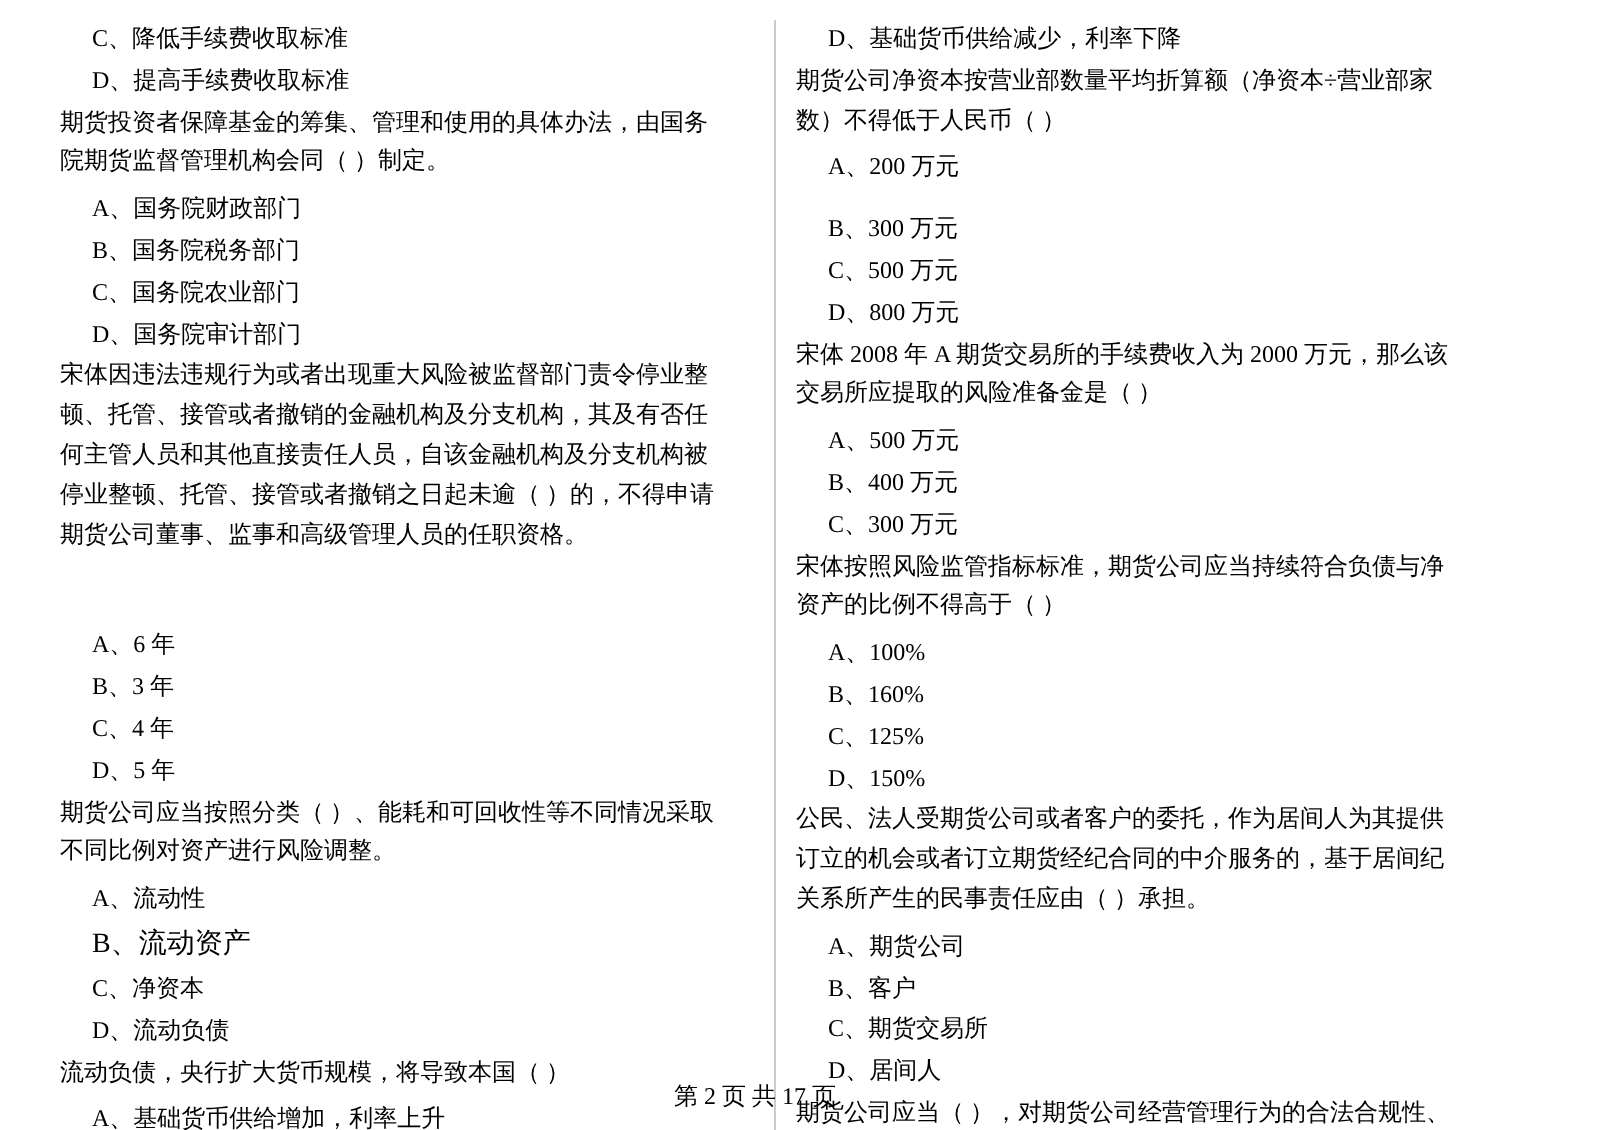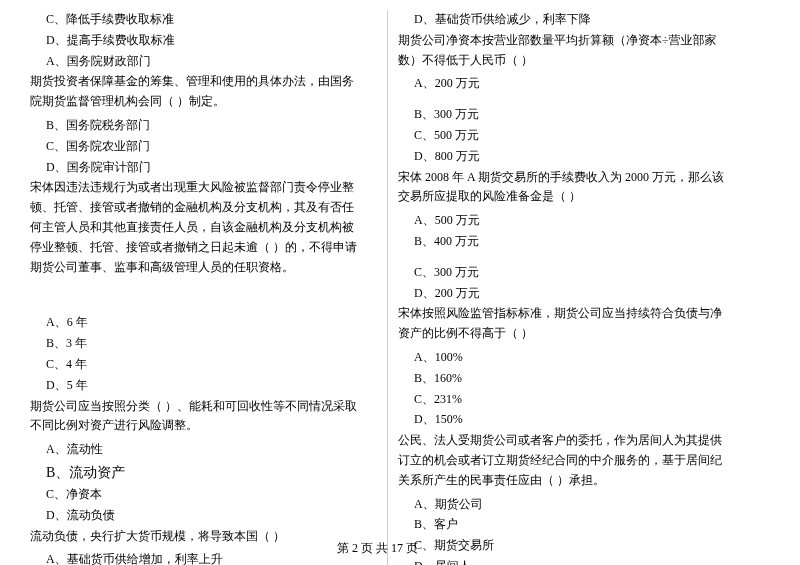--- a/index.html
+++ b/index.html
@@ -45,22 +45,22 @@
     }
   </style>
 </head>
 <body>
 
 <div class="page">
   <div class="columns">
     <div class="col-left" id="left-col">
     <div style="margin-bottom: 1px; line-height: 1.65; font-size: 12px; padding-left: 16px;">C、降低手续费收取标准</div>
         <div style="margin-bottom: 1px; line-height: 1.65; font-size: 12px; padding-left: 16px;">D、提高手续费收取标准</div>
+        <div style="margin-bottom: 4px; line-height: 1.65; font-size: 12px;">期货投资者保障基金的筹集、管理和使用的具体办法，由国务院期货监督管理机构会同（    ）制定。</div>
         <div style="margin-bottom: 1px; line-height: 1.65; font-size: 12px; padding-left: 16px;">A、国务院财政部门</div>
-        <div style="margin-bottom: 4px; line-height: 1.65; font-size: 12px;">期货投资者保障基金的筹集、管理和使用的具体办法，由国务院期货监督管理机构会同（    ）制定。</div>
         <div style="margin-bottom: 1px; line-height: 1.65; font-size: 12px; padding-left: 16px;">B、国务院税务部门</div>
         <div style="margin-bottom: 1px; line-height: 1.65; font-size: 12px; padding-left: 16px;">C、国务院农业部门</div>
         <div style="margin-bottom: 1px; line-height: 1.65; font-size: 12px; padding-left: 16px;">D、国务院审计部门</div>
         <div style="margin-bottom: 4px; line-height: 1.65; font-size: 12px;">宋体因违法违规行为或者出现重大风险被监督部门责令停业整顿、托管、接管或者撤销的金融机构及分支机构，其及有否任何主管人员和其他直接责任人员，自该金融机构及分支机构被停业整顿、托管、接管或者撤销之日起未逾（    ）的，不得申请期货公司董事、监事和高级管理人员的任职资格。</div>
         <div style="margin-bottom: 1px; line-height: 1.65; font-size: 12px; padding-left: 16px; margin-top: 36px;">A、6 年</div>
         <div style="margin-bottom: 1px; line-height: 1.65; font-size: 12px; padding-left: 16px;">B、3 年</div>
         <div style="margin-bottom: 1px; line-height: 1.65; font-size: 12px; padding-left: 16px;">C、4 年</div>
         <div style="margin-bottom: 1px; line-height: 1.65; font-size: 12px; padding-left: 16px;">D、5 年</div>
         <div style="margin-bottom: 4px; line-height: 1.65; font-size: 12px;">期货公司应当按照分类（    ）、能耗和可回收性等不同情况采取不同比例对资产进行风险调整。</div>
         <div style="margin-bottom: 1px; line-height: 1.65; font-size: 12px; padding-left: 16px;">A、流动性</div>
@@ -74,27 +74,26 @@
       </div>
     <div class="col-right" id="right-col">
     <div style="margin-bottom: 1px; line-height: 1.65; font-size: 12px; padding-left: 16px;">D、基础货币供给减少，利率下降</div>
         <div style="margin-bottom: 4px; line-height: 1.65; font-size: 12px;">期货公司净资本按营业部数量平均折算额（净资本÷营业部家数）不得低于人民币（    ）</div>
         <div style="margin-bottom: 11px; line-height: 1.65; font-size: 12px; padding-left: 16px;">A、200 万元</div>
         <div style="margin-bottom: 1px; line-height: 1.65; font-size: 12px; padding-left: 16px;">B、300 万元</div>
         <div style="margin-bottom: 1px; line-height: 1.65; font-size: 12px; padding-left: 16px;">C、500 万元</div>
         <div style="margin-bottom: 1px; line-height: 1.65; font-size: 12px; padding-left: 16px;">D、800 万元</div>
         <div style="margin-bottom: 4px; line-height: 1.65; font-size: 12px;">宋体 2008 年 A 期货交易所的手续费收入为 2000 万元，那么该交易所应提取的风险准备金是（    ）</div>
         <div style="margin-bottom: 1px; line-height: 1.65; font-size: 12px; padding-left: 16px;">A、500 万元</div>
-        <div style="margin-bottom: 11px; line-height: 1.65; font-size: 12px; padding-left: 16px;">B、400 万元</div>
+        <div style="margin-bottom: 1px; line-height: 1.65; font-size: 12px; padding-left: 16px;">B、400 万元</div>
         <div style="margin-bottom: 1px; line-height: 1.65; font-size: 12px; padding-left: 16px;">C、300 万元</div>
-        <div style="margin-bottom: 1px; line-height: 1.65; font-size: 12px; padding-left: 16px;">D、200 万元</div>
         <div style="margin-bottom: 4px; line-height: 1.65; font-size: 12px;">宋体按照风险监管指标标准，期货公司应当持续符合负债与净资产的比例不得高于（    ）</div>
         <div style="margin-bottom: 1px; line-height: 1.65; font-size: 12px; padding-left: 16px;">A、100%</div>
         <div style="margin-bottom: 1px; line-height: 1.65; font-size: 12px; padding-left: 16px;">B、160%</div>
-        <div style="margin-bottom: 1px; line-height: 1.65; font-size: 12px; padding-left: 16px;">C、231%</div>
+        <div style="margin-bottom: 1px; line-height: 1.65; font-size: 12px; padding-left: 16px;">C、125%</div>
         <div style="margin-bottom: 1px; line-height: 1.65; font-size: 12px; padding-left: 16px;">D、150%</div>
         <div style="margin-bottom: 4px; line-height: 1.65; font-size: 12px;">公民、法人受期货公司或者客户的委托，作为居间人为其提供订立的机会或者订立期货经纪合同的中介服务的，基于居间纪关系所产生的民事责任应由（    ）承担。</div>
         <div style="margin-bottom: 1px; line-height: 1.65; font-size: 12px; padding-left: 16px;">A、期货公司</div>
         <div style="margin-bottom: 1px; line-height: 1.65; font-size: 12px; padding-left: 16px;">B、客户</div>
         <div style="margin-bottom: 1px; line-height: 1.65; font-size: 12px; padding-left: 16px;">C、期货交易所</div>
         <div style="margin-bottom: 1px; line-height: 1.65; font-size: 12px; padding-left: 16px;">D、居间人</div>
         <div style="margin-bottom: 4px; line-height: 1.65; font-size: 12px;">期货公司应当（    ），对期货公司经营管理行为的合法合规性、风险管理进行直督。</div>
       </div>
   </div>
   <div class="page-footer">

